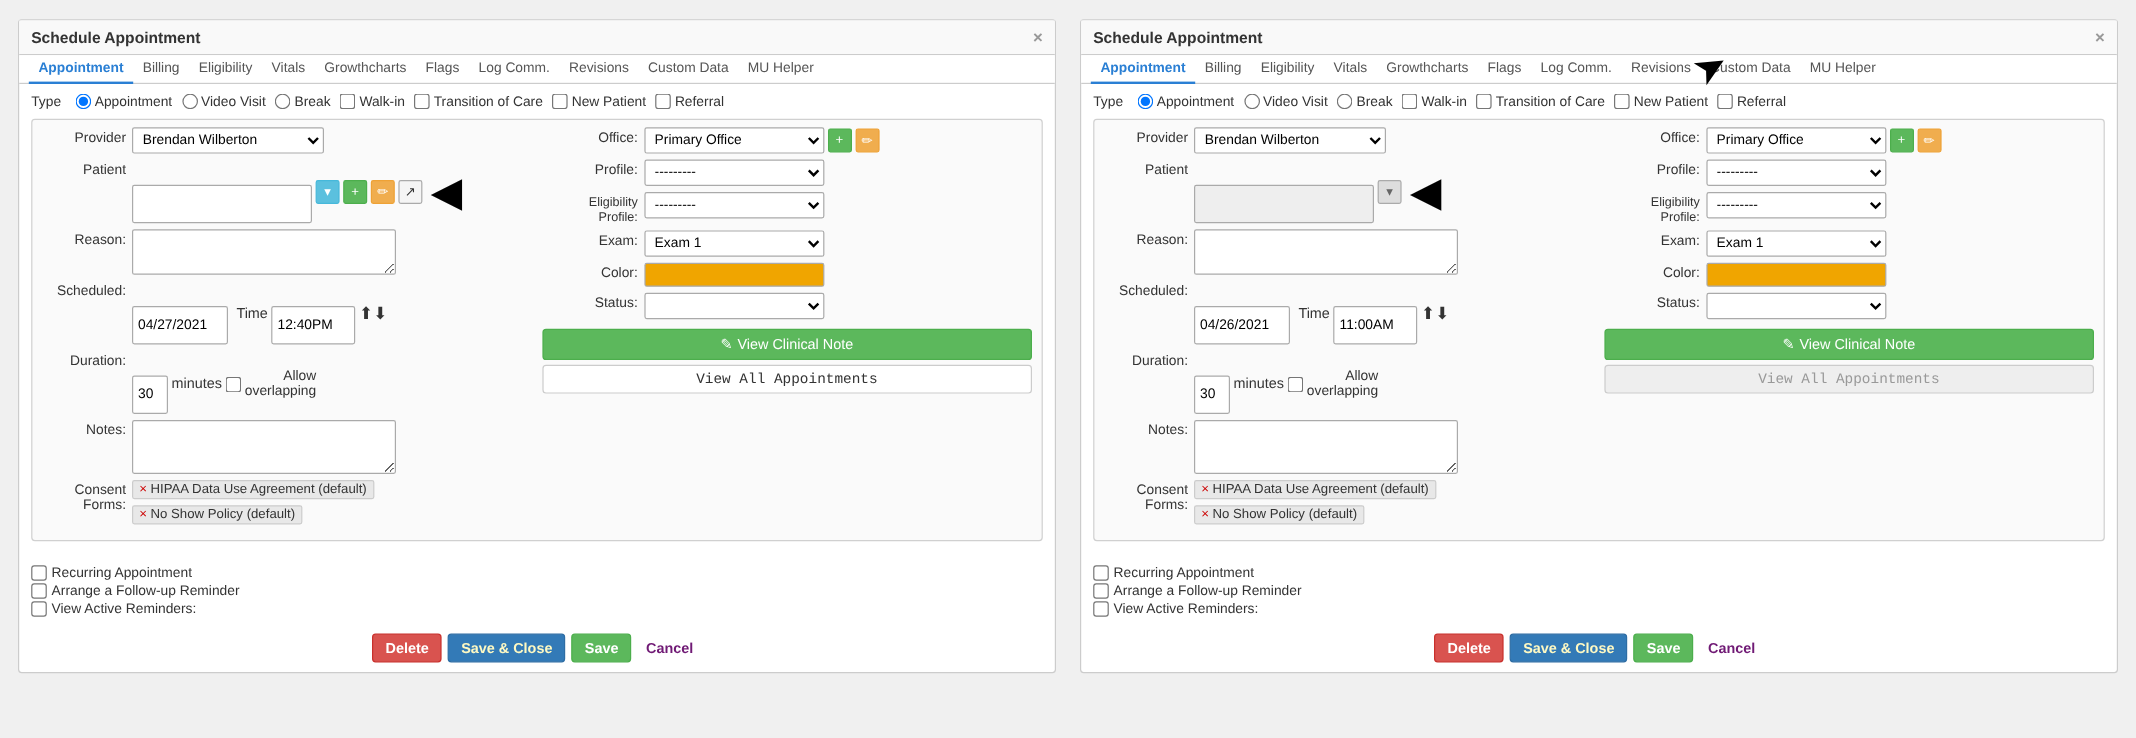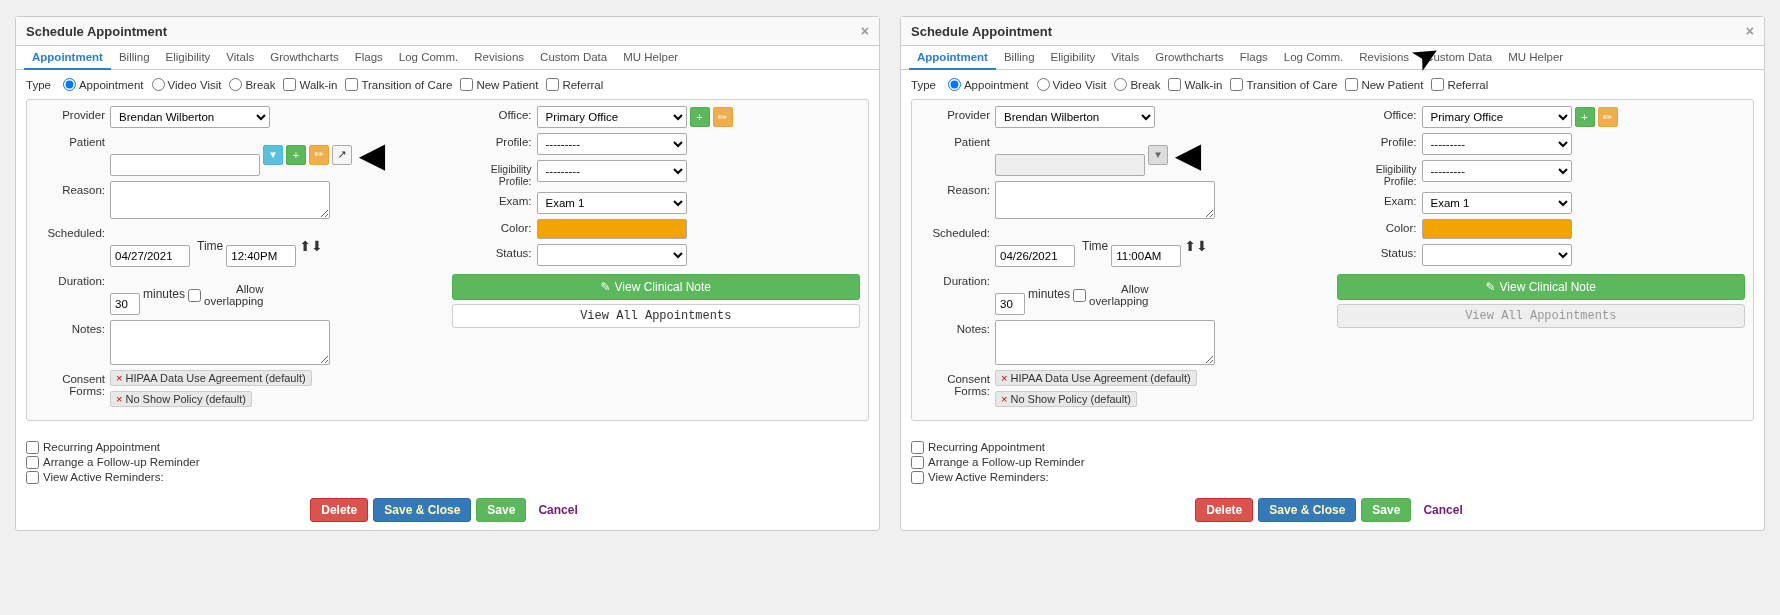--- a/index.html
+++ b/index.html
@@ -99,21 +99,21 @@
       flex: 1;
     }
     input[type="text"], select, textarea {
       font-size: 11.5px;
       border: 1px solid #aaa;
       border-radius: 2px;
       padding: 2px 4px;
       background: #fff;
     }
     select { height: 22px; }
-    input[type="text"] { height: 22px; margin-top: 21px; }
+    input[type="text"] { height: 32px; margin-top: 21px; }
     textarea { resize: vertical; font-size: 11.5px; }
     .patient-input {
       width: 150px;
       border: 1px solid #6bb;
       background: #f0ffff;
     }
     .patient-input-disabled {
       width: 150px;
       background: #eee;
     }
@@ -172,21 +172,21 @@
       font-size: 12px;
       font-weight: bold;
     }
     .btn-red { background: #d9534f; color: #fff; border-color: #c9302c; }
     .btn-save-close { background: #337ab7; color: #fef9c3; border-color: #2e6da4; }
     .btn-save { background: #5cb85c; color: #fff; border-color: #4cae4c; }
     .btn-cancel { background: transparent; color: #701a75; border-color: transparent; padding: 4px 6px; }
     .bottom-section {
       padding: 6px 10px;
     }
-    .checkbox-line { display: flex; gap: 4px; margin-bottom: 2px; font-size: 11.5px; }
+    .checkbox-line { display: flex; align-items: center; gap: 4px; margin-bottom: 2px; font-size: 11.5px; }
     .action-buttons {
       display: flex;
       gap: 5px;
       padding: 6px 10px 8px;
       justify-content: center;
     }
     .consent-tag {
       display: inline-flex;
       align-items: center;
       background: #e8e8e8;

